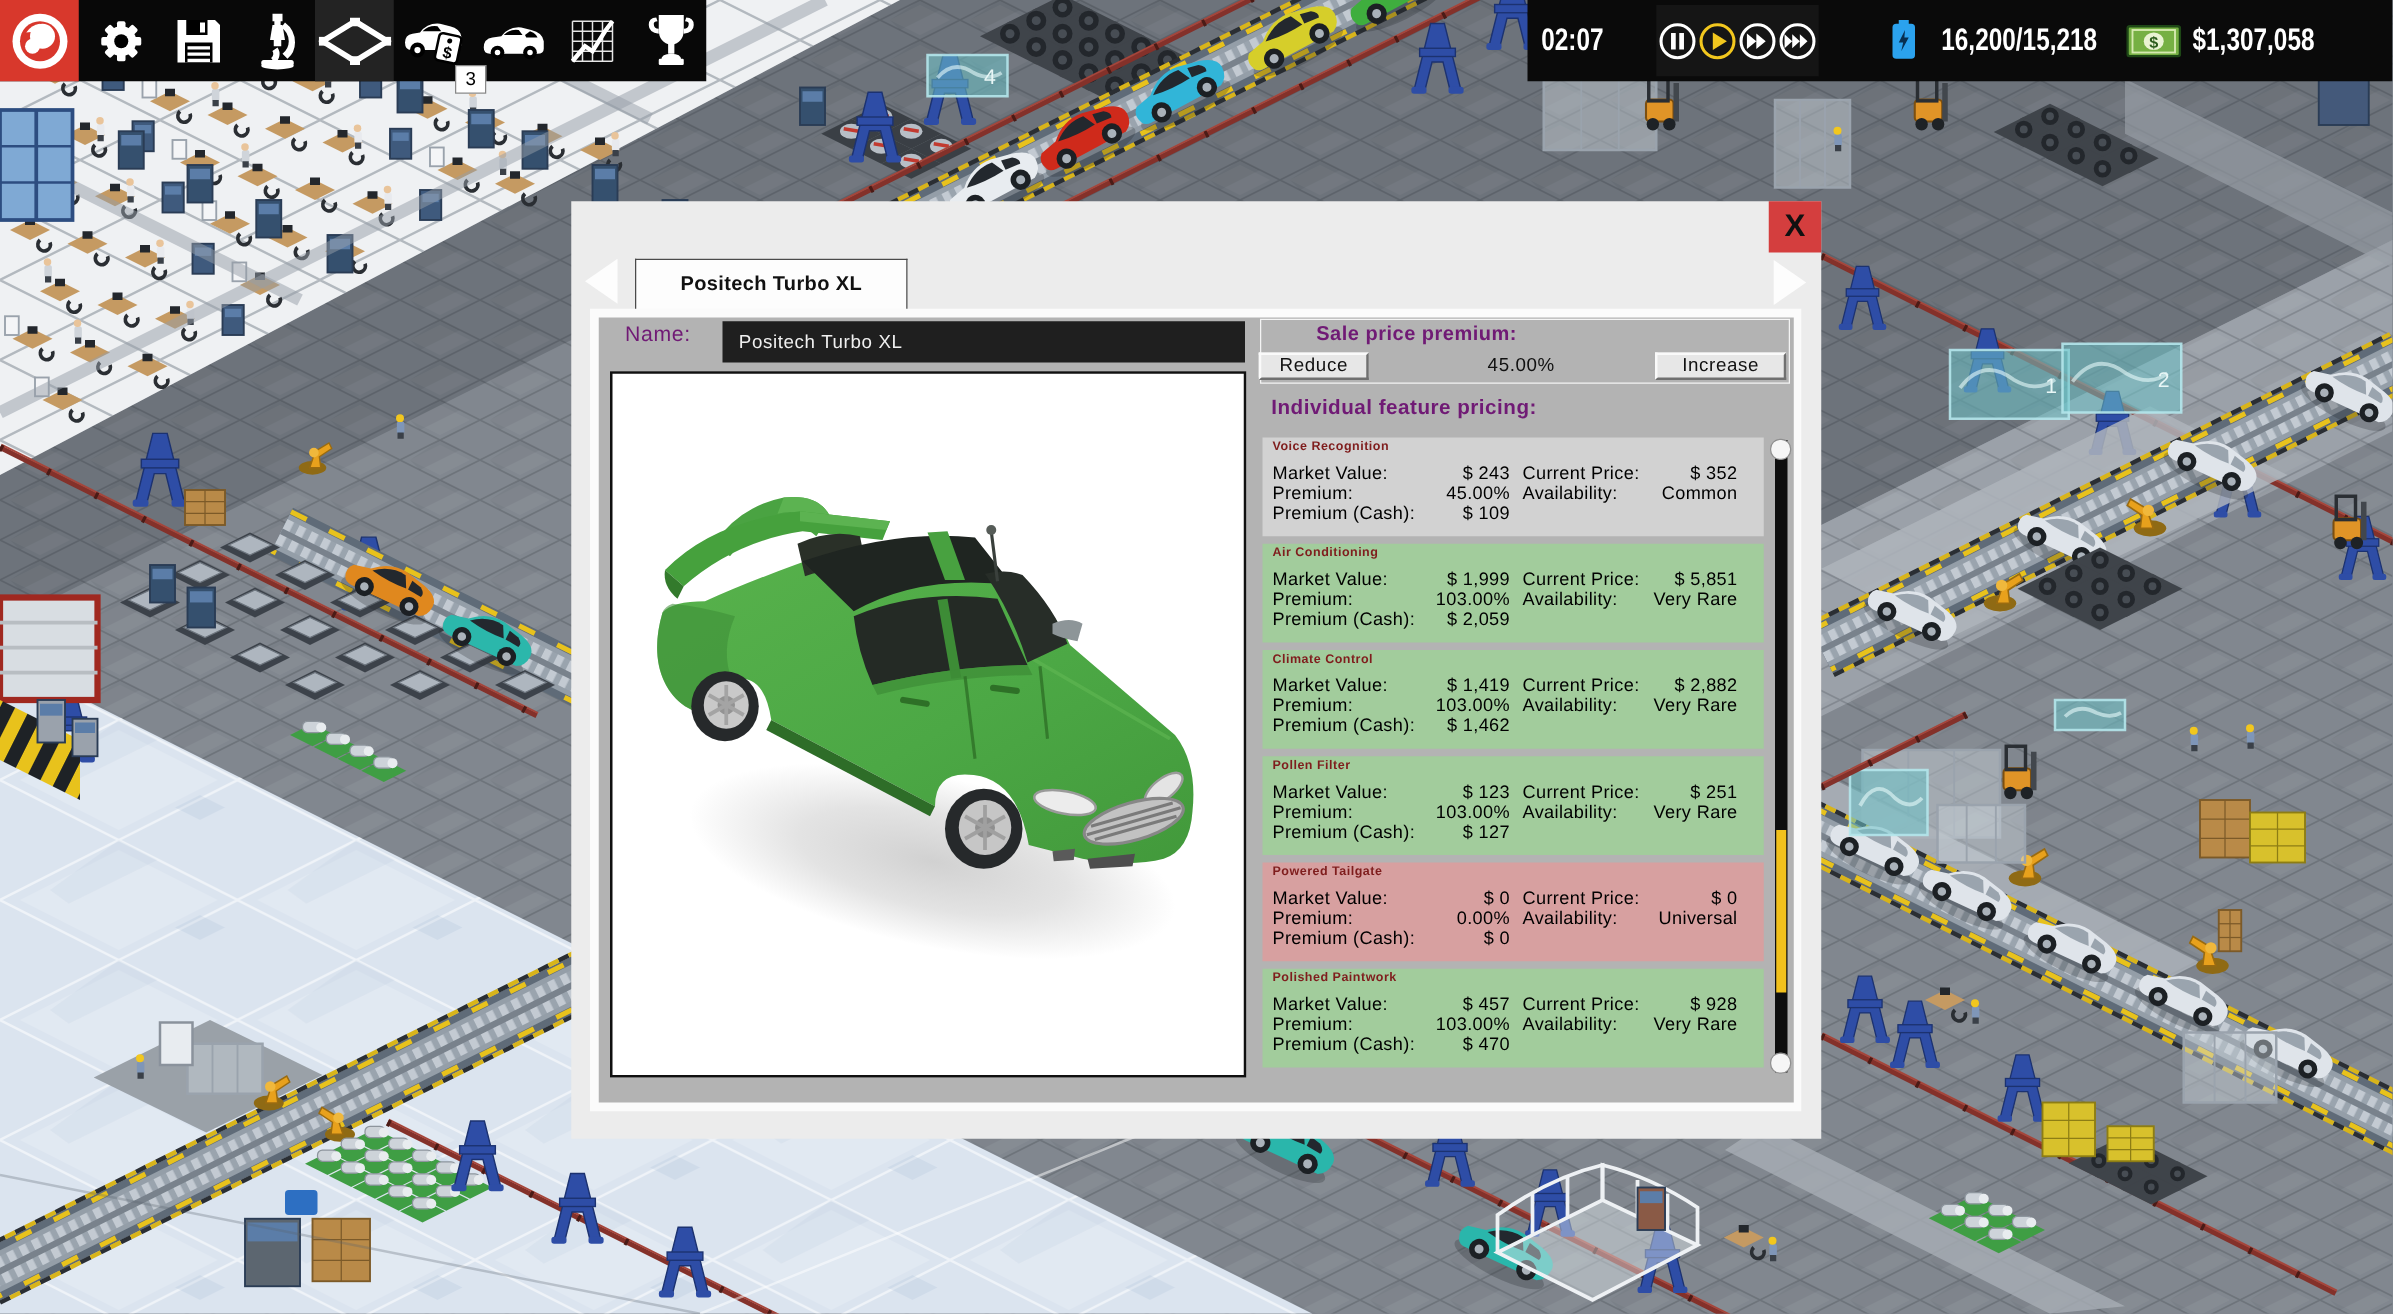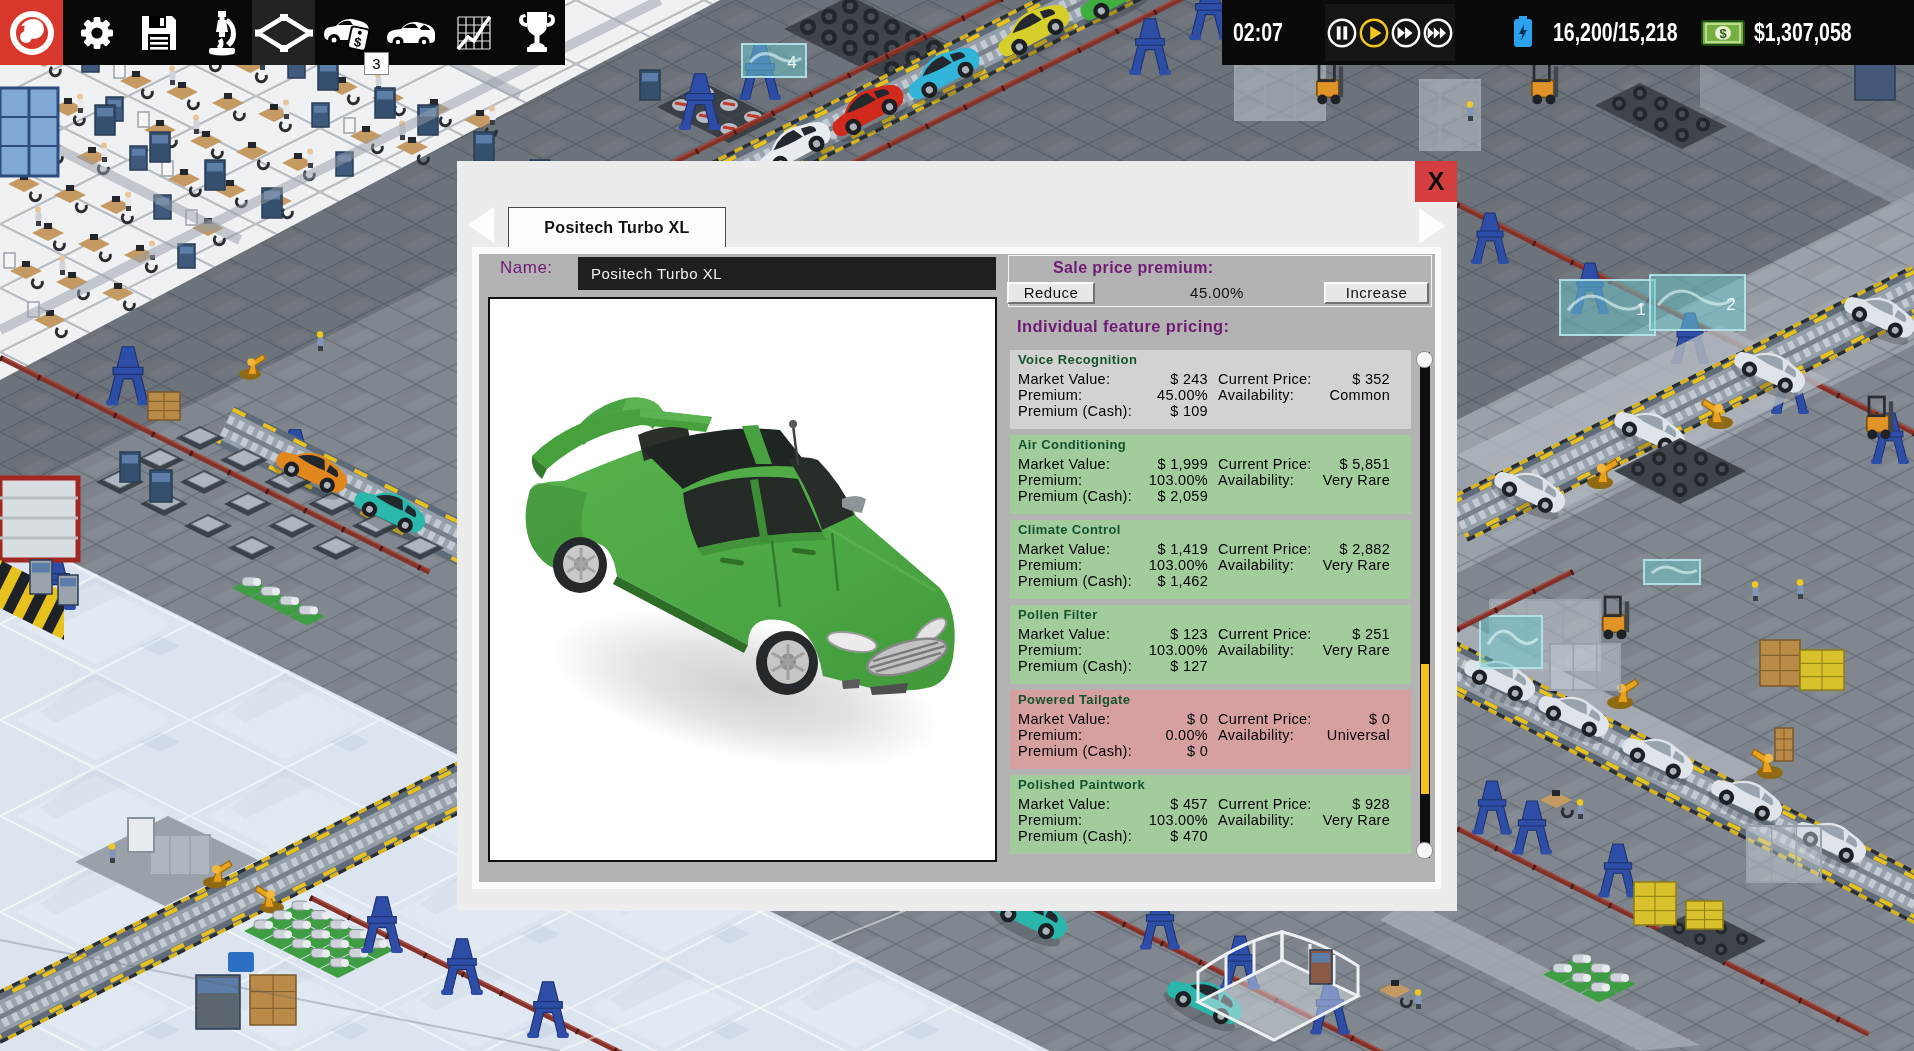--- a/index.html
+++ b/index.html
@@ -41,21 +41,21 @@
 #spbox { position:absolute; left:551px; top:94px; width:424px; height:52px; border:1px solid #f4f4f4; }
 #splbl { left:560px; top:98px; font-weight:bold; font-size:16px; letter-spacing:0.4px;margin-left:36px; }
 .btn { position:absolute; background:#e7e7e7; border-top:2px solid #fafafa; border-left:2px solid #fafafa;
   border-right:2px solid #707070; border-bottom:2px solid #707070; color:#111; font-size:15px;
   text-align:center; line-height:18px; letter-spacing:0.5px; }
 #breduce { left:550px; top:121px; width:88px; height:22px; }
 #bincrease { left:867px; top:121px; width:105px; height:22px; }
 #pct { position:absolute; left:700px; top:123px; width:120px; text-align:center; font-size:15px; color:#111; letter-spacing:0.5px; }
 #ifp { left:560px; top:156px; font-weight:bold; font-size:16.5px; letter-spacing:0.4px; }
 .card { position:absolute; left:553px; width:401px; height:79px; }
-.ct { position:absolute; left:8px; top:2px; font-weight:bold; font-size:13px; color:#14532d; letter-spacing:0.4px; }
+.ct { position:absolute; left:8px; top:2px; font-weight:bold; font-size:10px; color:#7f1d1d; letter-spacing:0.4px; }
 .r { position:absolute; left:0; width:100%; height:16px; font-size:14.5px; color:#000000; letter-spacing:0.3px; }
 .r .l { position:absolute; left:8px; }
 .r .v1 { position:absolute; left:8px; width:190px; text-align:right; }
 .r .l2 { position:absolute; left:208px; }
 .r .v2 { position:absolute; left:206px; width:174px; text-align:right; }
 #sbar { position:absolute; left:963px; top:191px; width:10px; height:506px; background:#0e0e0e; }
 #sbyellow { position:absolute; left:964px; top:503px; width:8px; height:130px; background:#f2c11c; }
 .knob { position:absolute; left:959px; width:17px; height:17px; background:#f6f6f6; border:1px solid #909090; border-radius:8px; }
 </style></head>
 <body>

